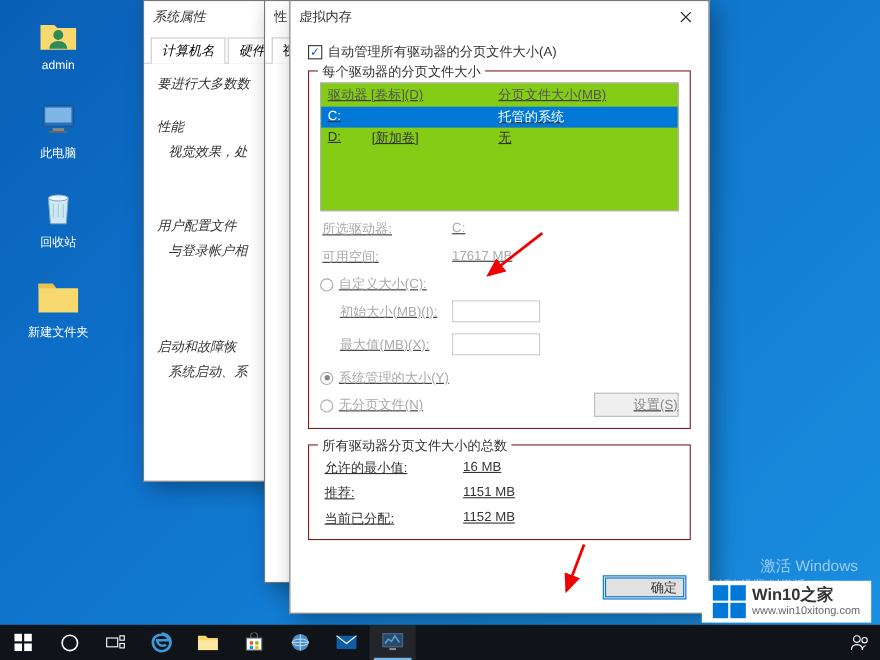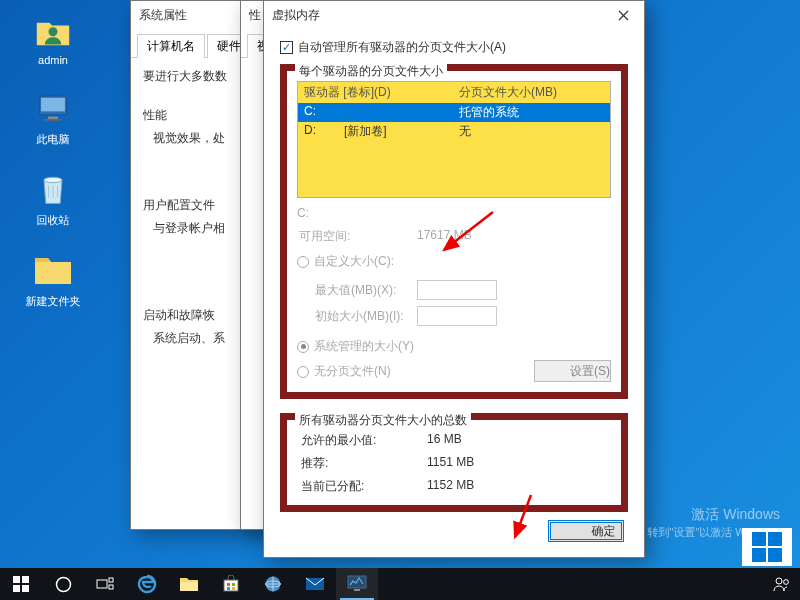--- a/index.html
+++ b/index.html
@@ -22,21 +22,21 @@
   .dicon { text-align: center; color: #fff; font-size: 11px; margin-bottom: 22px; cursor: pointer; }
   .dicon .ic { width: 40px; height: 40px; margin: 0 auto 4px; display: flex; align-items: center; justify-content: center; }
   .admin-icon { position: relative; }
   .admin-icon svg { width: 36px; height: 36px; }
   .pc-icon svg { width: 34px; height: 34px; }
   .bin-icon svg { width: 32px; height: 36px; }
   .folder-icon svg { width: 40px; height: 32px; }
   
   
   .win { position: absolute; background: #fff; border: 1px solid #777; box-shadow: 6px 6px 20px rgba(0,0,0,0.35); }
-  .win1 { left: 130px; top: 0; width: 130px; height: 530px; }
+  .win1 { left: 130px; top: 0; width: 130px; height: 438px; font-style: italic; }
   .win2 { left: 240px; top: 0; width: 40px; height: 530px; }
   .win3 { left: 263px; top: 0; width: 382px; height: 558px; }
   
   .titlebar { height: 28px; display: flex; align-items: center; padding: 0 8px; font-size: 12px; color: #333; }
   .win3 .titlebar { justify-content: space-between; padding-right: 0; }
   .close-btn { width: 42px; height: 28px; display: flex; align-items: center; justify-content: center; cursor: pointer; }
   .close-btn svg { width: 11px; height: 11px; }
   
   .tabrow { display: flex; padding: 4px 6px 0; font-size: 12px; gap: 2px; border-bottom: 1px solid #ccc; }
   .tab { padding: 3px 9px; border: 1px solid #ccc; border-bottom: none; background: #fff; position: relative; top: 1px; cursor: pointer; }
@@ -44,24 +44,24 @@
   .win1 .body, .win2 .body { padding: 10px 12px; font-size: 12px; color: #333; }
   .win1 .body > div { margin-bottom: 6px; }
   .section-title { margin-top: 22px; margin-bottom: 6px; }
   .indent { padding-left: 10px; color: #333; }
   
   
   .dlg-body { padding: 10px 16px 12px; font-size: 12px; color: #333; }
   .checkbox-row { display: flex; align-items: center; gap: 5px; margin-bottom: 8px; }
   .checkbox { width: 13px; height: 13px; border: 1px solid #333; display: flex; align-items: center; justify-content: center; font-size: 11px; color: #0066cc; cursor: pointer; }
   
-  .group { border: 7px solid #7f1d1d; padding: 6px 10px 10px; margin-top: 6px; position: relative; }
+  .group { border: 1px solid #7f1d1d; padding: 6px 10px 10px; margin-top: 6px; position: relative; text-decoration: underline; }
   .group-title { position: absolute; top: -8px; left: 8px; background: #fff; padding: 0 4px; font-size: 12px; }
   
-  .drive-list { border: 1px solid #b0b0b0; margin-top: 4px; background: #fde047; }
+  .drive-list { border: 1px solid #b0b0b0; margin-top: 4px; background: #84cc16; }
   .drive-header { display: flex; padding: 2px 6px; font-size: 12px; color: #555; }
   .drive-header .col1 { flex: 0 0 155px; }
   .drive-row { display: flex; padding: 1px 6px; font-size: 12px; }
   .drive-row.selected { background: #0078d7; color: #fff; }
   .drive-row .c1 { flex: 0 0 40px; }
   .drive-row .c2 { flex: 0 0 115px; }
   .drive-list .spacer { height: 56px; }
   
   .info-row { display: flex; margin-top: 8px; font-size: 12px; color: #888; }
   .info-row.disabled { color: #aaa; }
@@ -75,21 +75,21 @@
   .input-row .label { flex: 0 0 120px; padding-left: 18px; }
   .text-input { width: 80px; height: 20px; border: 1px solid #ccc; background: #fff; }
   
   .set-btn-row { display: flex; justify-content: flex-end; margin-top: 4px; }
   .btn { min-width: 74px; height: 22px; border: 1px solid #bbb; background: #efefef; font-size: 12px; display: flex; align-items: center; justify-content: center; cursor: pointer; color: #888; padding-left: 35px; }
   .btn.primary { color: #333; border-color: #888; }
   
   .totals .row { display: flex; margin-top: 6px; font-size: 12px; }
   .totals .row .label { flex: 0 0 130px; padding-left: 4px; }
   
-  .dlg-buttons { display: flex; justify-content: flex-end; gap: 6px; margin-top: 8px; padding-right: 4px; }
+  .dlg-buttons { display: flex; justify-content: flex-end; gap: 6px; margin-top: 32px; padding-right: 4px; }
   .dlg-buttons .btn { min-width: 76px; background: #e1e1e1; color: #333; border: 1px solid #0078d7; outline: 1px solid #0078d7; outline-offset: -3px; }
   
   
   .arrow { position: absolute; pointer-events: none; }
   .arrow svg { display: block; }
   
   
   .taskbar { position: absolute; bottom: 0; left: 0; right: 0; height: 32px; background: #101318; display: flex; align-items: center; }
   .tb-item { width: 42px; height: 32px; display: flex; align-items: center; justify-content: center; cursor: pointer; position: relative; }
   .tb-item.active::after { content: ''; position: absolute; bottom: 0; left: 4px; right: 4px; height: 2px; background: #76b9ed; }
@@ -200,37 +200,38 @@
         </div>
         <div class="drive-row">
           <div class="c1">D:</div>
           <div class="c2">[新加卷]</div>
           <div>无</div>
         </div>
         <div class="spacer"></div>
       </div>
 
       <div class="info-row disabled">
+        <div class="label">所选驱动器:</div>
         <div>C:</div>
       </div>
       <div class="info-row disabled">
         <div class="label">可用空间:</div>
         <div>17617 MB</div>
       </div>
 
       <div class="radio-row">
         <div class="radio"></div>
         <span>自定义大小(C):</span>
       </div>
+      <div class="input-row">
+        <div class="label">初始大小(MB)(I):</div>
+        <div class="text-input"></div>
+      </div>
       <div class="input-row" style="margin-top:10px">
         <div class="label">最大值(MB)(X):</div>
-        <div class="text-input"></div>
-      </div>
-      <div class="input-row">
-        <div class="label">初始大小(MB)(I):</div>
         <div class="text-input"></div>
       </div>
 
       <div class="radio-row" style="margin-top:12px">
         <div class="radio checked"></div>
         <span>系统管理的大小(Y)</span>
       </div>
       <div class="radio-row">
         <div class="radio"></div>
         <span>无分页文件(N)</span>
@@ -289,20 +290,24 @@
   <div>转到"设置"以激活 Windows</div>
 </div>
 
 <div class="logo-box">
   <div class="logo-squares">
       <div></div>
       <div></div>
       <div></div>
       <div></div>
     </div>
+  <div class="logo-text">
+    <div class="t1">Win10之家</div>
+    <div class="t2">www.win10xitong.com</div>
+  </div>
 </div>
 
 <div class="taskbar">
   <div class="tb-item">
     <svg width="16" height="16" viewBox="0 0 16 16">
         <rect x="0" y="0" width="7" height="7" fill="#fff"></rect>
         <rect x="9" y="0" width="7" height="7" fill="#fff"></rect>
         <rect x="0" y="9" width="7" height="7" fill="#fff"></rect>
         <rect x="9" y="9" width="7" height="7" fill="#fff"></rect>
       </svg>

